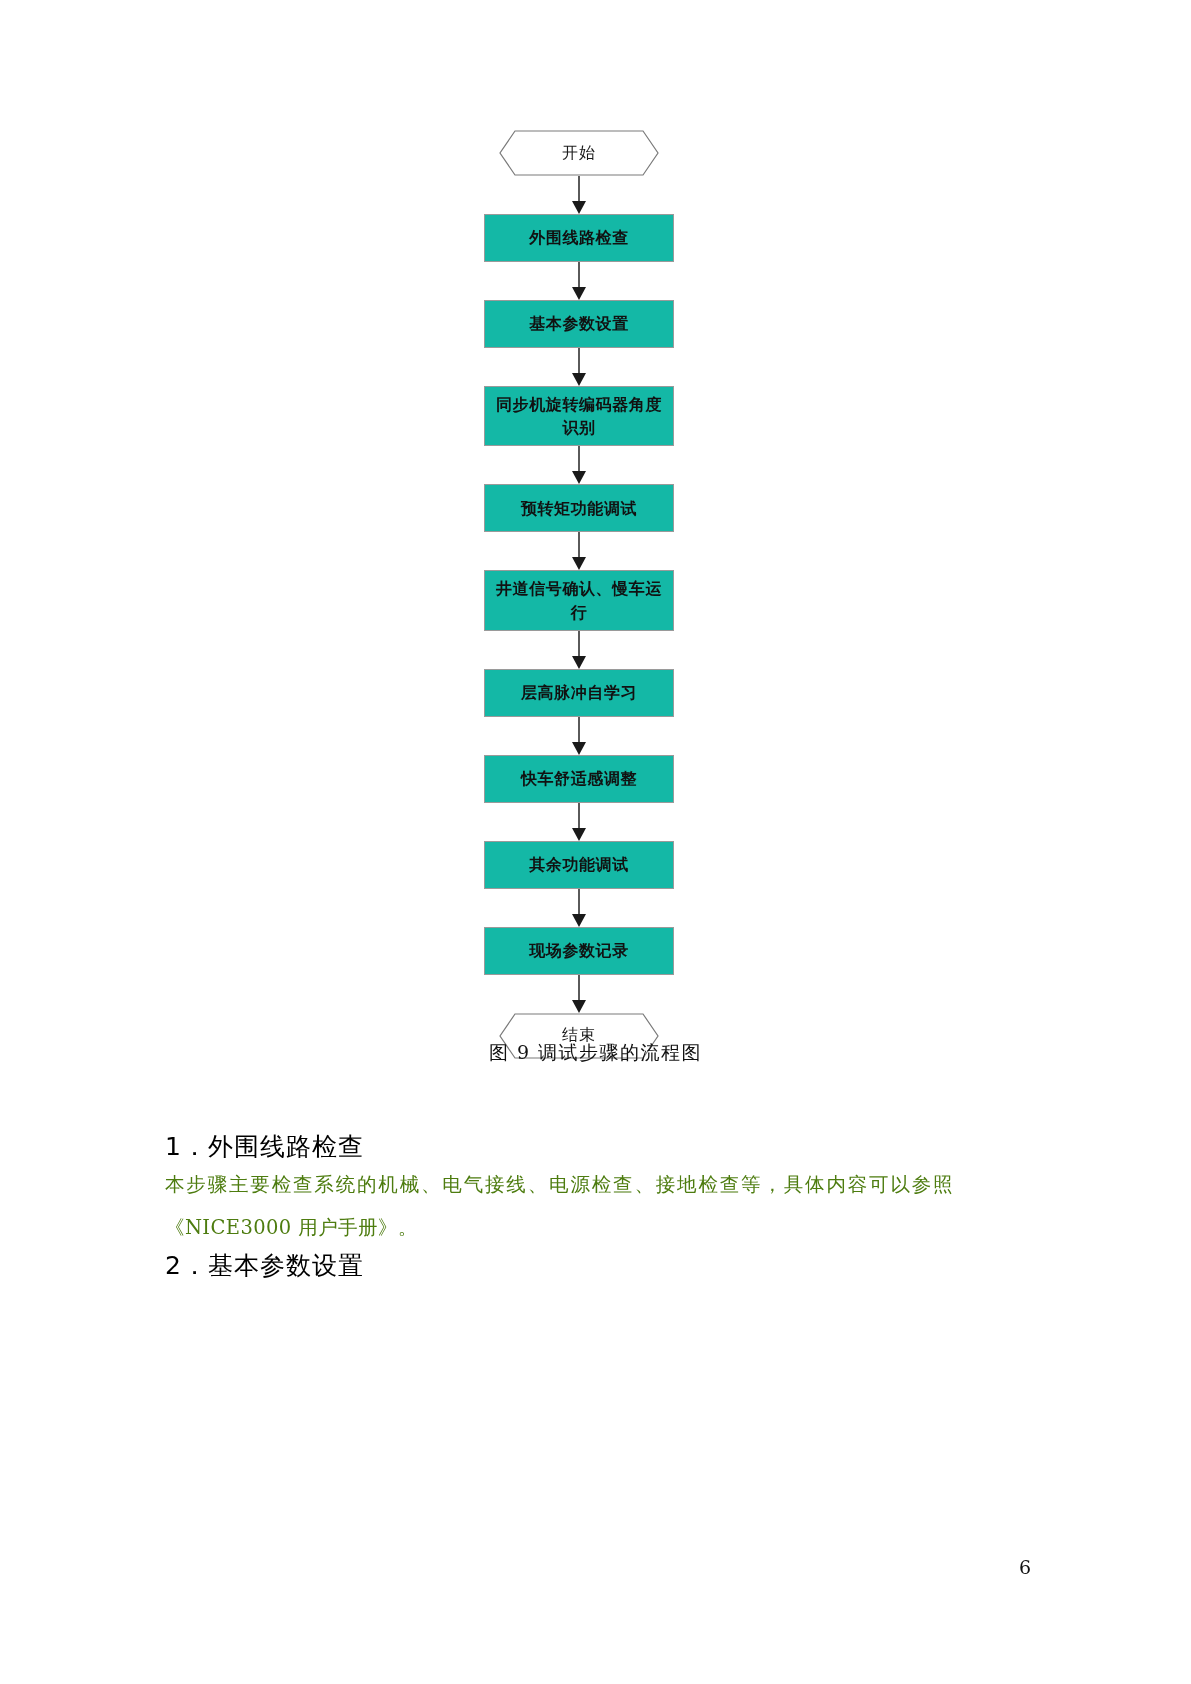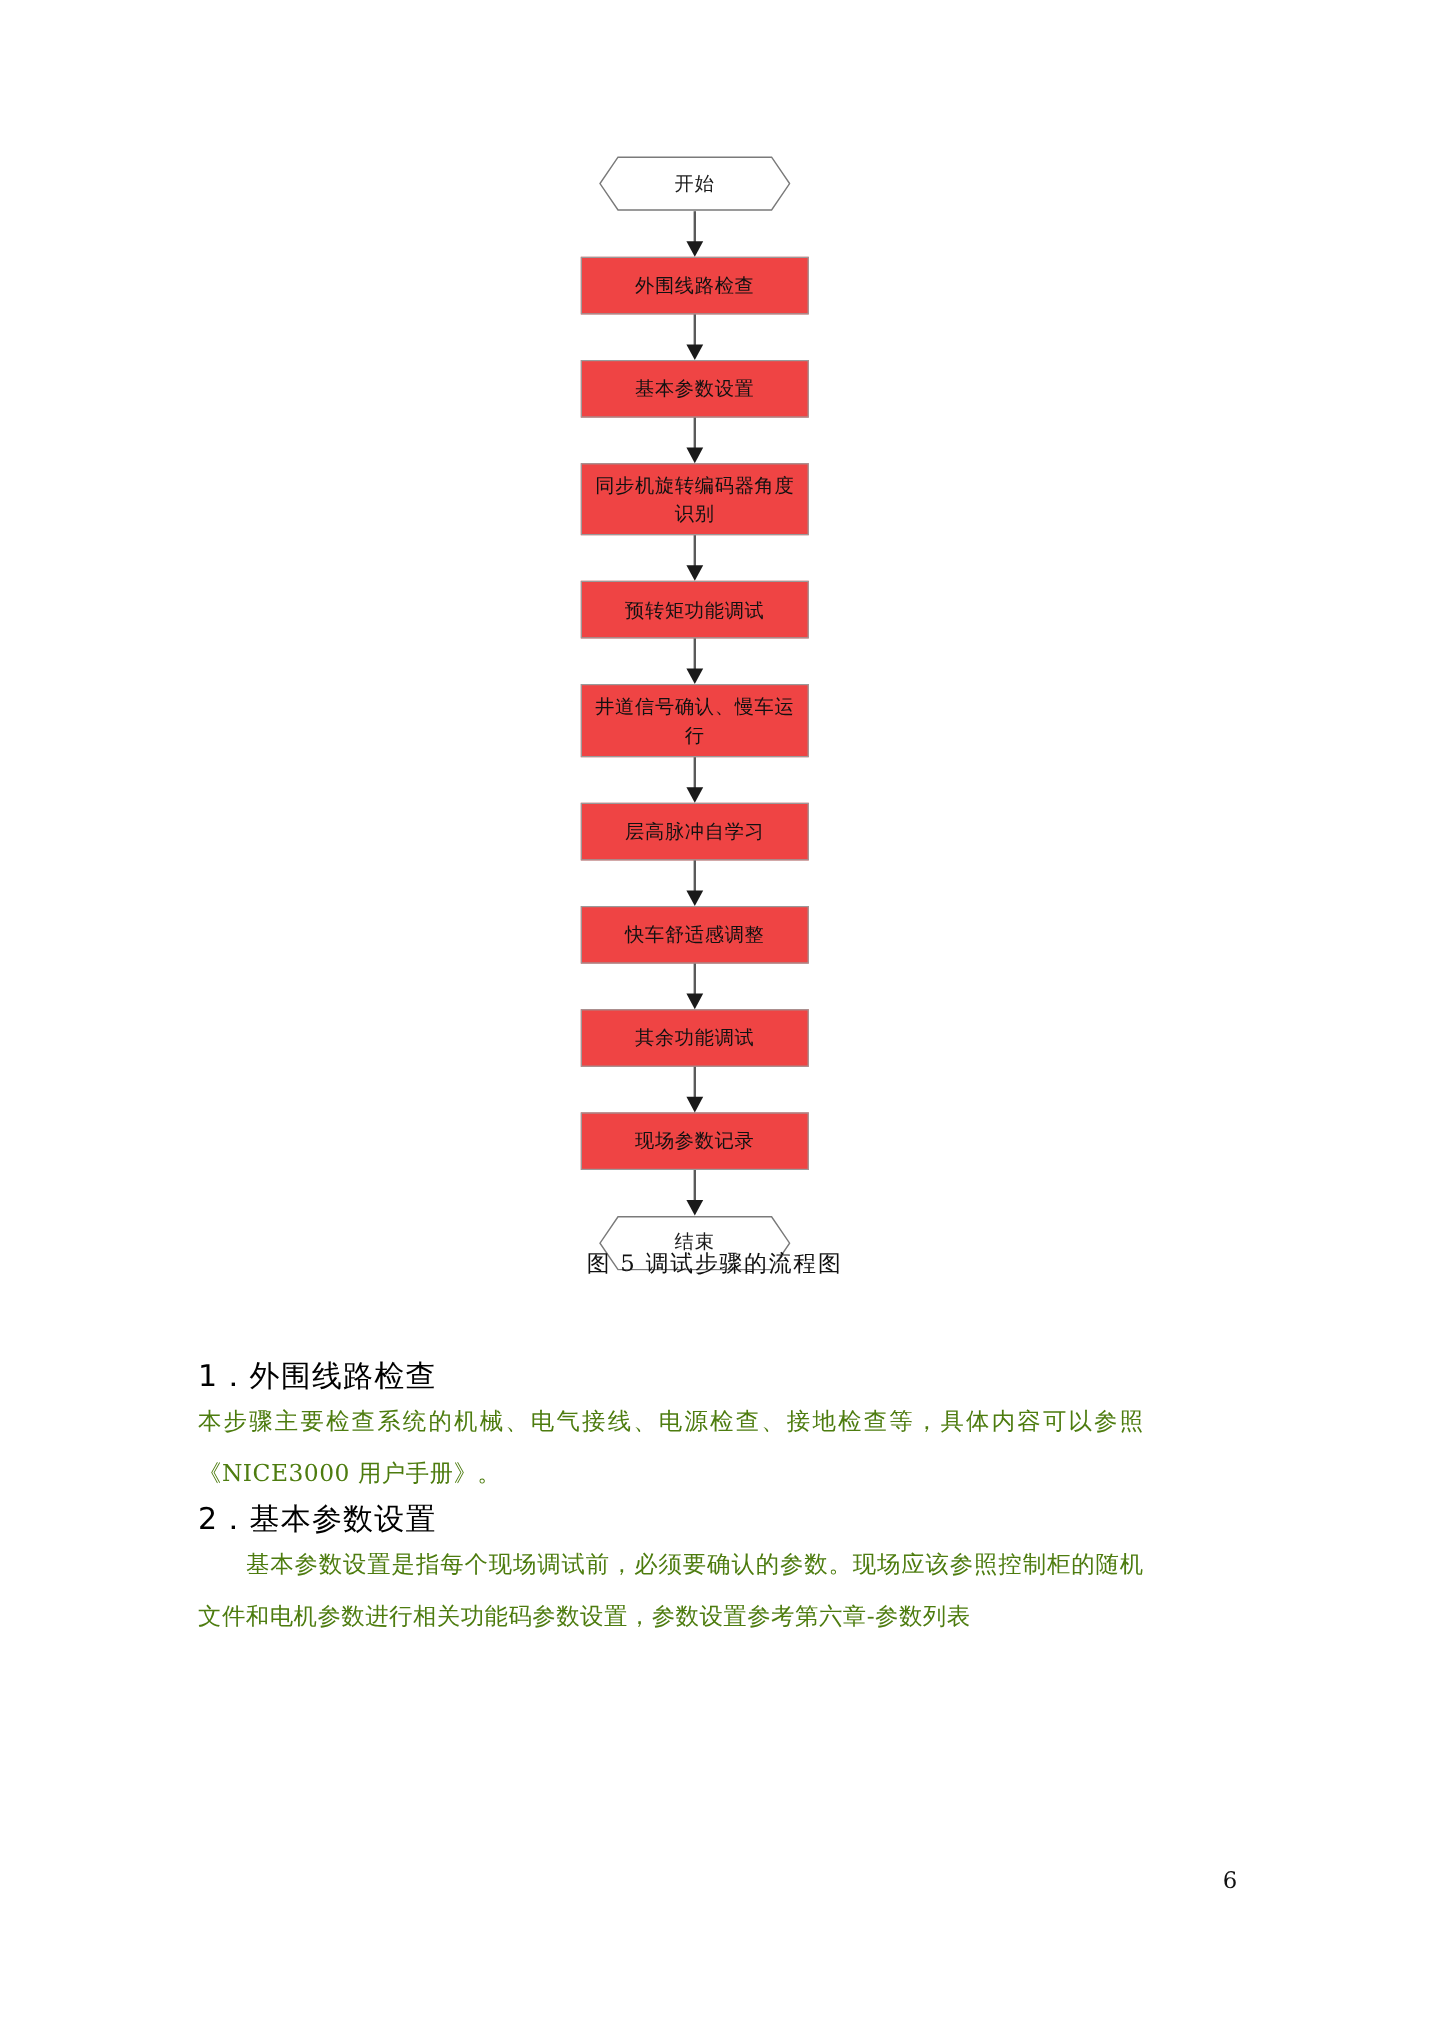--- a/index.html
+++ b/index.html
@@ -73,30 +73,31 @@
     z-index: 2;
     font-size: 16px;
     color: #1a1a1a;
     letter-spacing: 1px;
   }
   .box {
     box-sizing: border-box;
     width: 190px;
     min-height: 48px;
     border: 1.1px solid #9a9a9a;
-    background: #ef4444;
+    background: #14b8a6;
     display: flex;
     align-items: center;
     justify-content: center;
     text-align: center;
     font-size: 16px;
     line-height: 1.45;
     letter-spacing: 0.6px;
     color: #111111;
     padding: 6px 8px;
+    font-weight: bold;
   }
   .box.tall { min-height: 58px; }
   .connector {
     position: relative;
     width: 190px;
     height: 38px;
   }
   .connector .stem {
     position: absolute;
     left: 50%;
@@ -266,27 +267,26 @@
           <svg width="160" height="46" viewBox="0 0 160 46">
             <polygon points="16,1 144,1 159,23 144,45 16,45 1,23" fill="#ffffff" stroke="#7a7a7a" stroke-width="1.2"></polygon>
           </svg>
           <span class="hex-label">结束</span>
         </div>
       </div>
 
     </div>
   </div>
 
-  <div class="fig-caption">图 5 调试步骤的流程图</div>
+  <div class="fig-caption">图 9 调试步骤的流程图</div>
 
   <div class="content">
 
     <h2 class="section-head sec1-head">1．外围线路检查</h2>
     <p class="para para-sec1">本步骤主要检查系统的机械、电气接线、电源检查、接地检查等，具体内容可以参照《NICE3000 用户手册》。</p>
 
     <h2 class="section-head sec2-head">2．基本参数设置</h2>
-    <p class="para para-sec2">基本参数设置是指每个现场调试前，必须要确认的参数。现场应该参照控制柜的随机文件和电机参数进行相关功能码参数设置，参数设置参考第六章-参数列表</p>
 
   </div>
 
   <div class="page-number">6</div>
 
 </div>
 
 </body></html>

